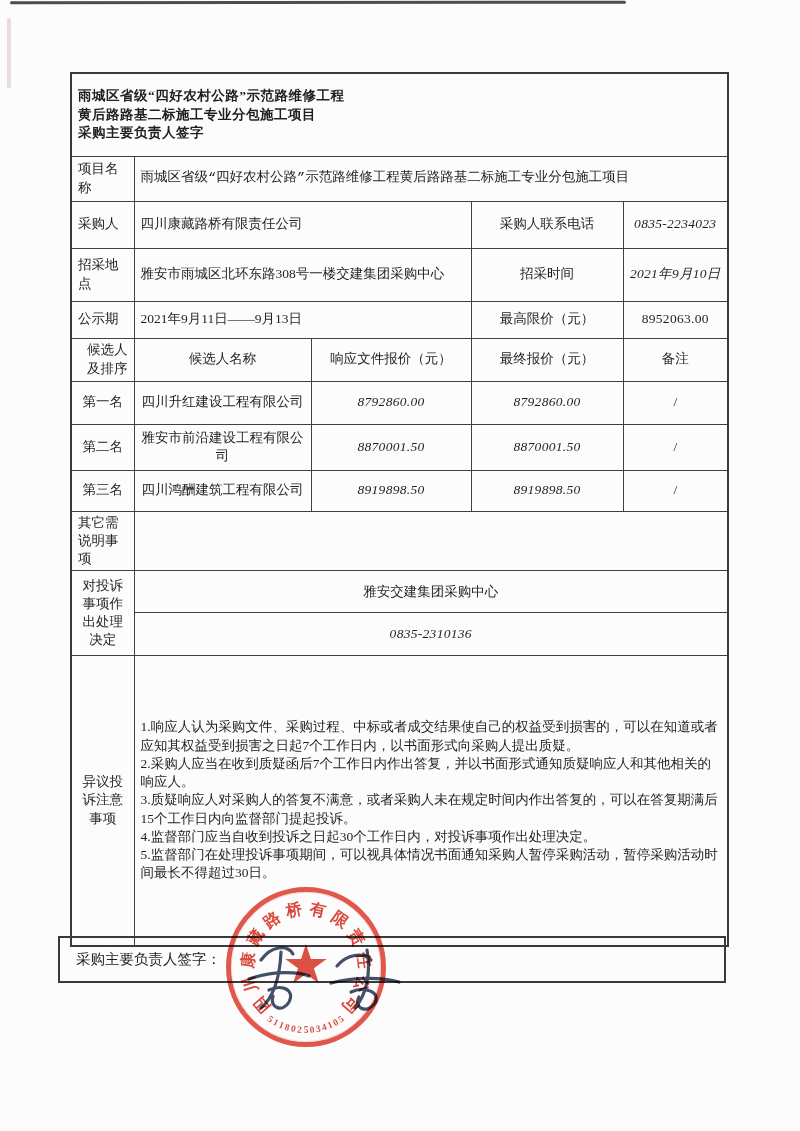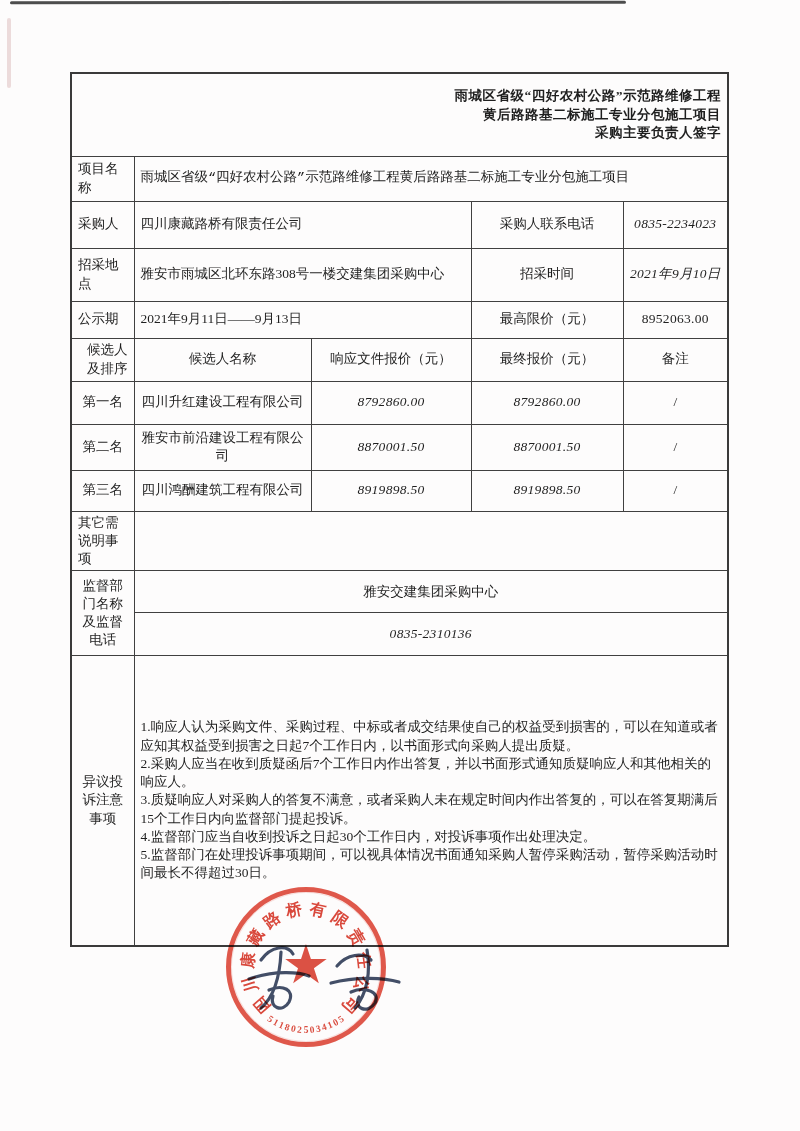--- a/index.html
+++ b/index.html
@@ -21,21 +21,21 @@
     position:absolute;left:70px;top:72px;width:657px;
     border-collapse:collapse;table-layout:fixed;
     border:2.2px solid #3a3a3a;
   }
   table.doc td{
     border:1.5px solid #404040;
     font-size:13.5px;line-height:1.35;
     padding:2px 6px;vertical-align:middle;
     word-break:break-all;
   }
-  td.title-cell{text-align:right;font-weight:bold;font-size:20px;
+  td.title-cell{text-align:left;font-weight:bold;font-size:20px;
     line-height:26px;letter-spacing:.5px;padding:4px 0;}
   td.lbl{font-size:14px;padding:2px 4px 2px 5px;text-align:left;margin-left:32px;}
   td.lbl-c{font-size:14px;text-align:center;padding:2px 2px;}
   td.val-l{text-align:left;padding-left:9px;}
   td.val-c{text-align:center;}
   td.num{text-align:center;font-size:13px;letter-spacing:.3px;font-style:italic;}
   td.num-sm{text-align:center;font-size:11.5px;letter-spacing:.3px;}
   td.hdr{text-align:center;font-size:14px;}
   td.hdr-rank{text-align:right;font-size:14px;padding:2px 4px 2px 5px;}
   td.objection-text{font-size:14px;line-height:1.6;padding:6px 10px 6px 9px;text-align:left;}
@@ -166,40 +166,43 @@
       <td class="num">8919898.50</td>
       <td class="val-c">/</td>
     </tr>
 
     <tr style="height:45px">
       <td class="lbl">其它需说明事项</td>
       <td colspan="4"></td>
     </tr>
 
     <tr style="height:42px">
-      <td class="lbl-c" rowspan="2">监督部门名称及监督电话</td>
+      <td class="lbl-c" rowspan="2">对投诉事项作出处理决定</td>
       <td class="val-c" colspan="4">雅安交建集团采购中心</td>
     </tr>
     <tr style="height:43px">
       <td class="num" colspan="4">0835-2310136</td>
     </tr>
 
     <tr style="height:290px">
       <td class="lbl-c">异议投诉注意事项</td>
       <td class="objection-text" colspan="4">
         <div>1.响应人认为采购文件、采购过程、中标或者成交结果使自己的权益受到损害的，可以在知道或者应知其权益受到损害之日起7个工作日内，以书面形式向采购人提出质疑。</div>
         <div>2.采购人应当在收到质疑函后7个工作日内作出答复，并以书面形式通知质疑响应人和其他相关的响应人。</div>
         <div>3.质疑响应人对采购人的答复不满意，或者采购人未在规定时间内作出答复的，可以在答复期满后15个工作日内向监督部门提起投诉。</div>
         <div>4.监督部门应当自收到投诉之日起30个工作日内，对投诉事项作出处理决定。</div>
         <div>5.监督部门在处理投诉事项期间，可以视具体情况书面通知采购人暂停采购活动，暂停采购活动时间最长不得超过30日。</div>
       </td>
     </tr>
   </tbody>
     </table>
 
+  <div class="sign-box">
+    <span>采购主要负责人签字：</span>
+  </div>
 
   <div class="seal">
     <div class="seal-ring"></div>
     <div class="seal-chars">
         <span style="transform: rotate(-131deg) translateY(-58px);">四</span>
         <span style="transform: rotate(-107.182deg) translateY(-58px);">川</span>
         <span style="transform: rotate(-83.3636deg) translateY(-58px);">康</span>
         <span style="transform: rotate(-59.5455deg) translateY(-58px);">藏</span>
         <span style="transform: rotate(-35.7273deg) translateY(-58px);">路</span>
         <span style="transform: rotate(-11.9091deg) translateY(-58px);">桥</span>

